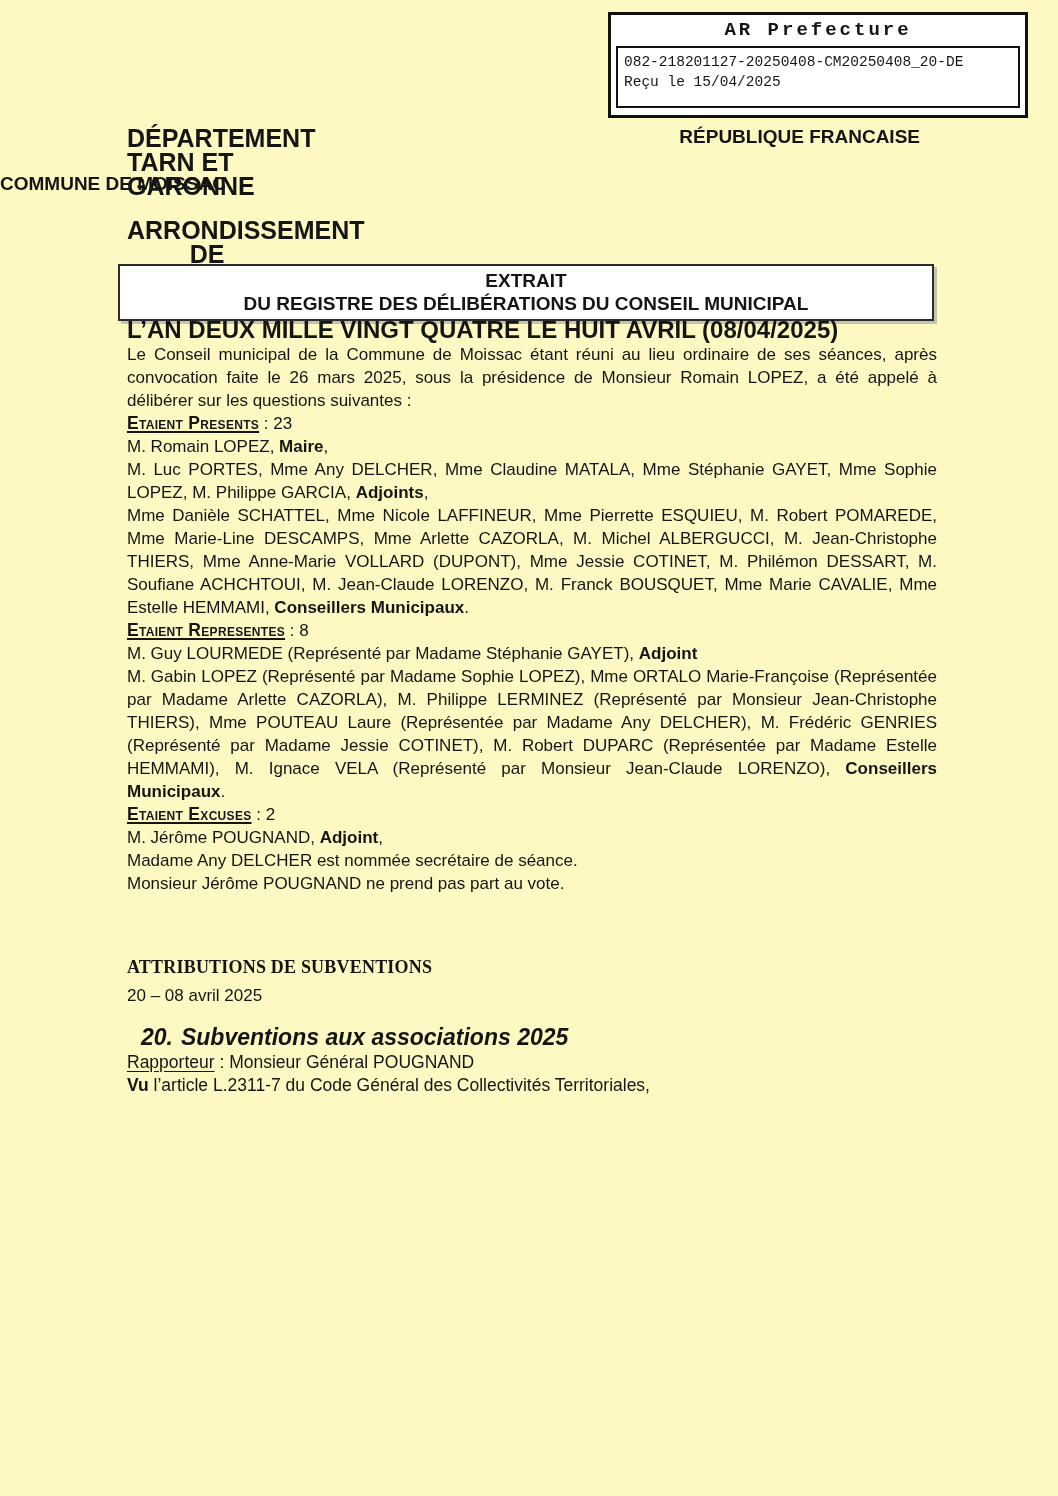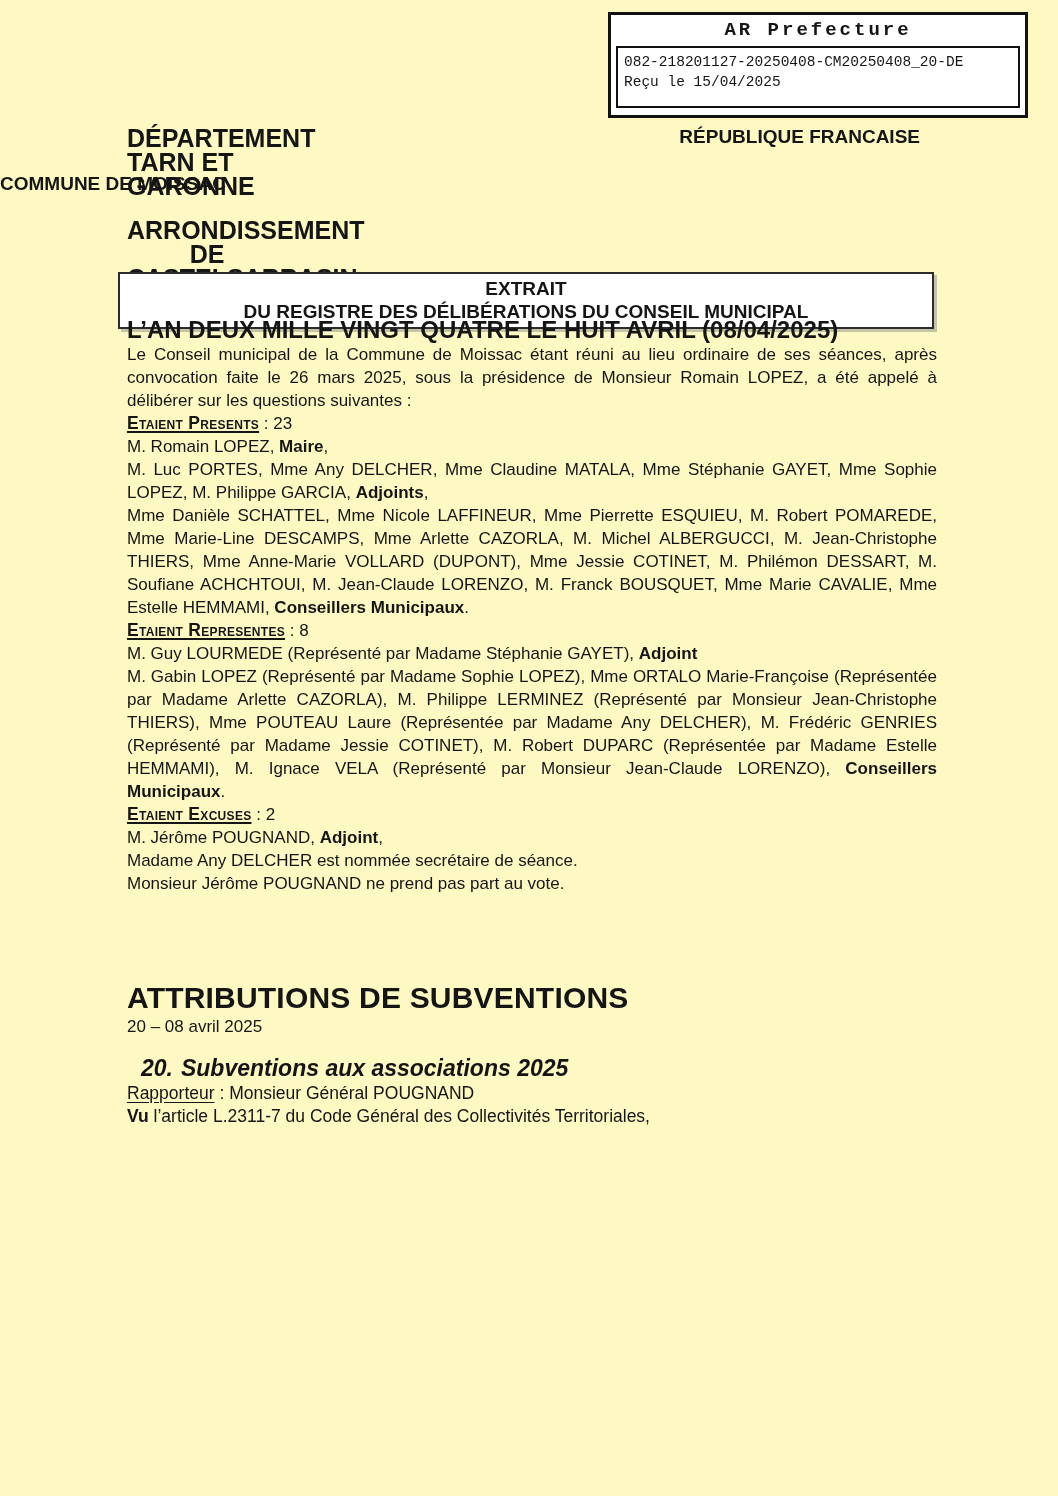--- a/index.html
+++ b/index.html
@@ -75,21 +75,20 @@
     width: 816px;
     box-sizing: border-box;
     border: 2px solid #2c2c2c;
     box-shadow: 3px 3px 0 rgba(130,130,130,0.45);
     text-align: center;
     font-weight: bold;
     font-size: 19px;
     line-height: 23px;
     padding: 3px 4px 4px 4px;
     background: #fff;
-    margin-top: 8px;
   }
 
   
   .content {
     position: absolute;
     left: 127px; top: 318px;
     width: 810px;
     font-size: 17px;
     line-height: 23px;
   }
@@ -105,25 +104,26 @@
     text-underline-offset: 2px;
     letter-spacing: 0.3px;
   }
   .b { font-weight: bold; }
   .u { text-decoration: underline; text-underline-offset: 3px; }
 
   .note-secretary { margin-top: 64px; }
   .note-no-vote { margin-top: 29px; }
 
   .section-title {
-    margin-top: 88px;
-    font-weight: bold;
-    font-size: 30px;
+    margin-top: 57px;
+    font-weight: bold;
+    font-size: 18px;
     line-height: 30px;
     letter-spacing: 0.2px;
+    font-family: Liberation Serif, serif;
   }
   .section-subtitle { font-size: 17px; line-height: 22px; margin-top: 3px; }
   .item-title {
     margin-top: 17px;
     padding-left: 14px;
     font-weight: bold;
     font-style: italic;
     font-size: 23px;
     line-height: 27px;
   }

